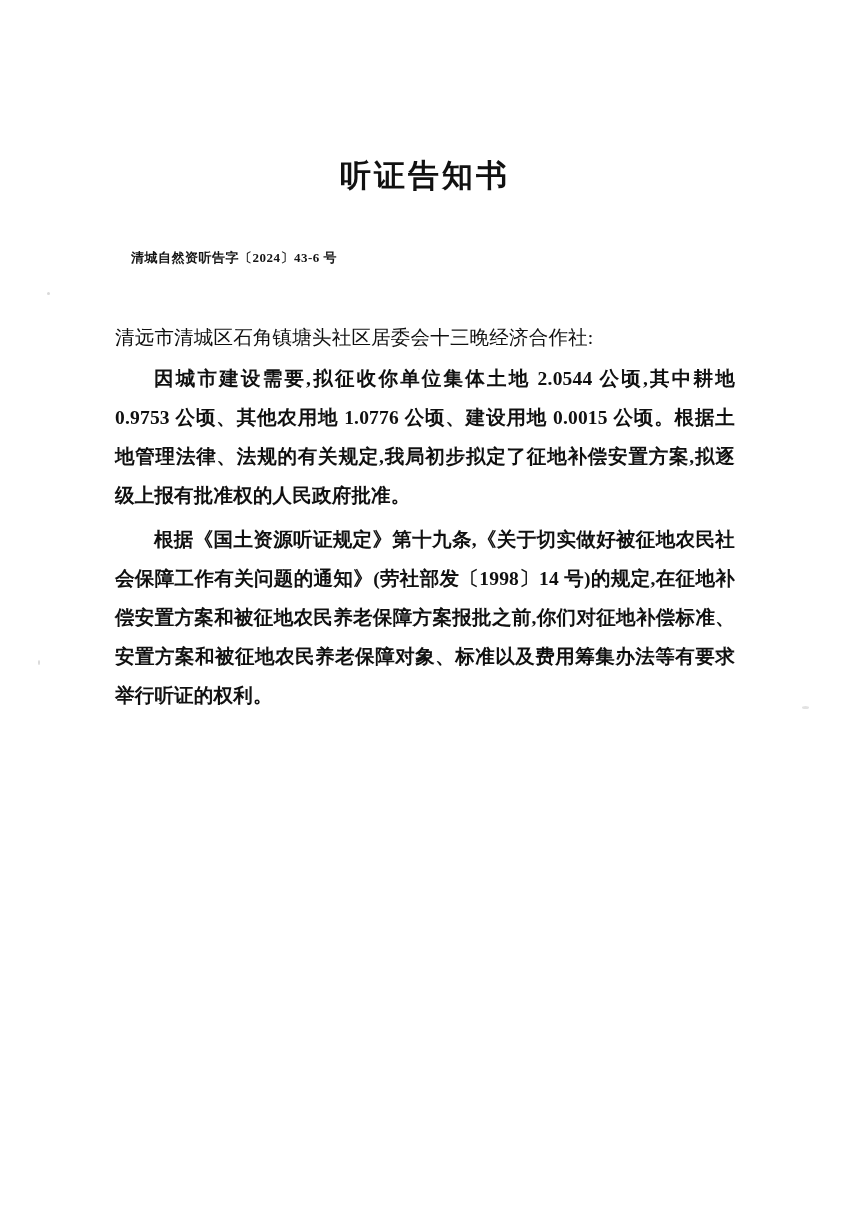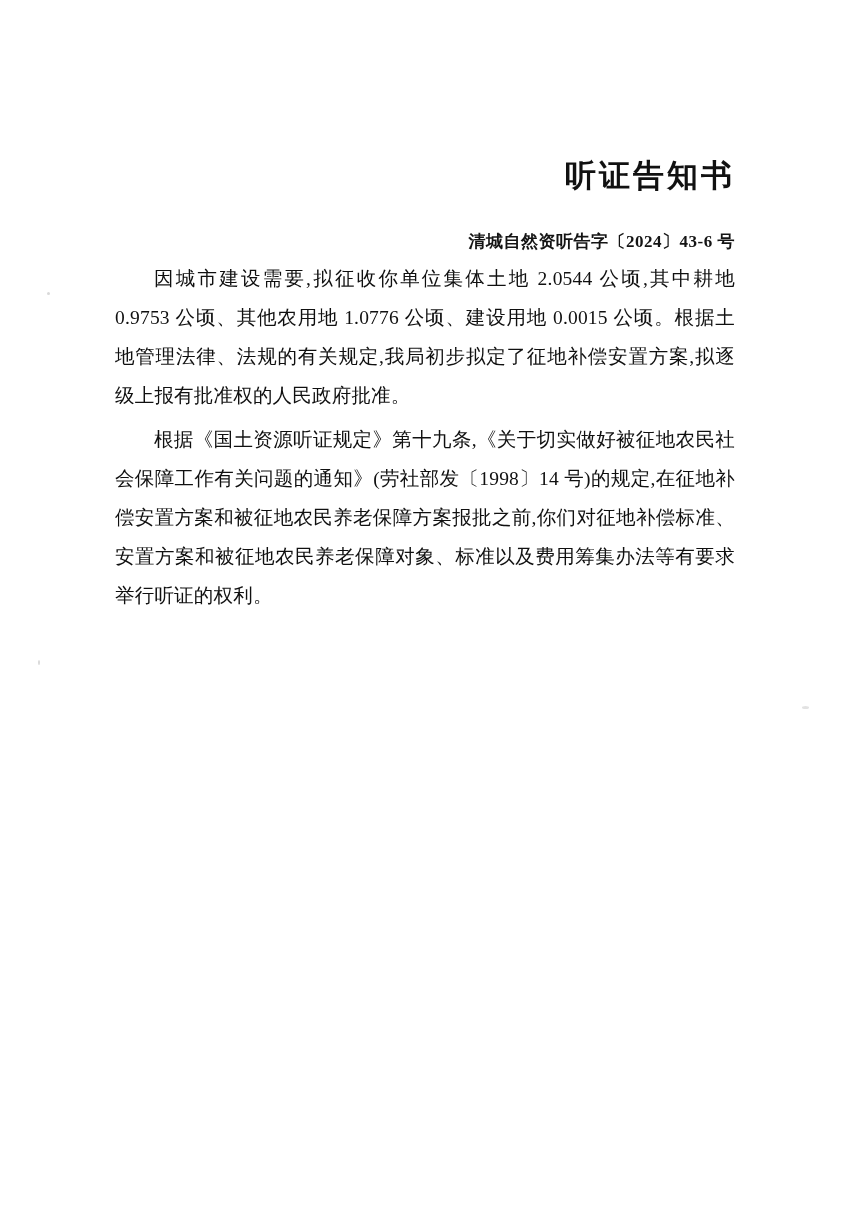--- a/index.html
+++ b/index.html
@@ -21,35 +21,35 @@
     overflow: hidden;
     box-sizing: border-box;
   }
   .doc-body {
     position: absolute;
     left: 115px;
     top: 0;
     width: 620px;
   }
   .doc-title {
-    text-align: right;
+    text-align: center;
     font-weight: bold;
     font-size: 31px;
     letter-spacing: 3px;
     margin: 0;
     padding-top: 156px;
     line-height: 40px;
     color: #111111;
   }
   .doc-number {
-    text-align: right;
-    font-size: 17px;
+    text-align: left;
+    font-size: 13px;
     font-weight: bold;
     letter-spacing: 0.5px;
-    margin: 0;
+    margin: 16px;
     padding-top: 31px;
     line-height: 30px;
     color: #141414;
   }
   .recipient {
     font-size: 19.5px;
     margin: 0;
     padding-top: 29px;
     line-height: 39px;
     letter-spacing: 0.2px;
@@ -57,20 +57,21 @@
   }
   .para {
     font-size: 19.5px;
     line-height: 39px;
     margin: 0;
     text-align: justify;
     text-justify: inter-ideograph;
     text-indent: 2em;
     letter-spacing: 0.2px;
     color: #101010;
+    font-weight: bold;
   }
   .para.first-body {
     padding-top: 2px;
   }
   .para + .para {
     padding-top: 5px;
   }
   
   .speck {
     position: absolute;
@@ -88,20 +89,21 @@
   <div class="speck" style="left:38px; top:660px; width:2px; height:5px;"></div>
   <div class="speck" style="left:802px; top:706px; width:7px; height:3px; background:#e2e2e2;"></div>
   <div class="speck" style="left:418px; top:348px; width:2px; height:2px;"></div>
 
   <div class="doc-body">
 
     <h1 class="doc-title">听证告知书</h1>
 
     <p class="doc-number">清城自然资听告字〔2024〕43-6 号</p>
 
+    <p class="recipient">清远市清城区石角镇塘头社区居委会十三晚经济合作社:</p>
 
     <p class="para first-body">因城市建设需要,拟征收你单位集体土地 2.0544 公顷,其中耕地 0.9753 公顷、其他农用地 1.0776 公顷、建设用地 0.0015 公顷。根据土地管理法律、法规的有关规定,我局初步拟定了征地补偿安置方案,拟逐级上报有批准权的人民政府批准。</p>
 
 
     <p class="para">根据《国土资源听证规定》第十九条,《关于切实做好被征地农民社会保障工作有关问题的通知》(劳社部发〔1998〕14 号)的规定,在征地补偿安置方案和被征地农民养老保障方案报批之前,你们对征地补偿标准、安置方案和被征地农民养老保障对象、标准以及费用筹集办法等有要求举行听证的权利。</p>
 
 
   </div>
 </div>
 

